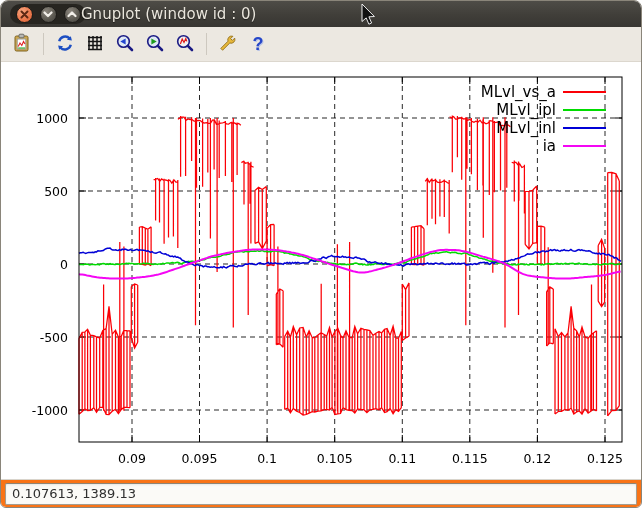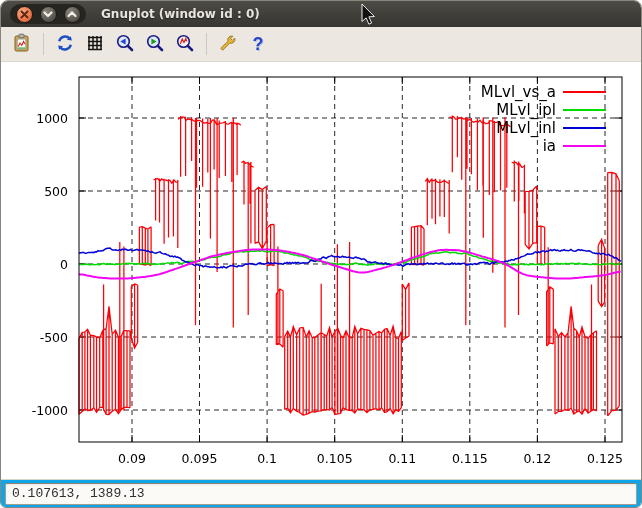--- a/index.html
+++ b/index.html
@@ -9,33 +9,33 @@
   
   .titlebar{position:relative;height:26px;background:linear-gradient(#4e4c47,#403e39 55%,#383632);
             display:flex;align-items:center;}
   .btn-capsule{position:absolute;left:9px;top:3px;width:72px;height:20px;border-radius:11px;
                background:#272520;display:flex;align-items:center;justify-content:space-around;padding:0 2px;}
   .wbtn{width:17px;height:17px;border-radius:50%;border:1px solid #1e1c19;box-sizing:border-box;
         display:flex;align-items:center;justify-content:center;cursor:default;}
   .wbtn.close{background:radial-gradient(circle at 35% 30%,#f8a57e,#ec7a4e 55%,#d95f33);}
   .wbtn.minmax{background:radial-gradient(circle at 35% 30%,#8a857c,#5b5850 60%,#474440);}
   .wbtn svg{display:block;}
-  .title-text{position:absolute;left:100px;top:0;line-height:26px;color:#e9e5dc;font-size:12px;font-weight:bold;
+  .title-text{position:absolute;left:80px;top:0;line-height:26px;color:#e9e5dc;font-size:15px;font-weight:normal;
               text-shadow:0 1px 1px rgba(0,0,0,.5);white-space:nowrap;}
   
   .toolbar{height:34px;background:#ece8e1;border-bottom:1px solid #dcd7ce;display:flex;align-items:center;}
   .tbtn{width:28px;height:28px;margin:0 1px;border:none;background:transparent;display:flex;align-items:center;
         justify-content:center;padding:0;cursor:default;}
   .tbtn:first-of-type{margin-left:7px;}
   .tsep{width:1px;height:22px;background:#cdc8bf;margin:0 6px;}
   .qmark{font-size:18px;font-weight:bold;color:#2646c8;line-height:1;text-shadow:1px 1px 0 #b9c4e6;}
   
   .canvas{position:relative;height:417px;background:#ffffff;}
   
-  .statusbar{height:28px;background:#0ea5e9;border-top:1px solid #d8d4cc;position:relative;font-family:Liberation Mono, monospace;}
+  .statusbar{height:28px;background:#f97316;border-top:1px solid #d8d4cc;position:relative;}
   .status-field{position:absolute;left:4px;right:4px;top:3px;height:20px;background:#fbfaf7;
                 border:1px solid #a39b8d;border-top-color:#8d8476;border-radius:2px;
                 box-shadow:inset 0 1px 2px rgba(0,0,0,.08);
                 font-size:13px;color:#2f2f2f;line-height:20px;padding-left:6px;}
   
   #plot-overlay{position:absolute;left:0;top:0;width:642px;height:508px;pointer-events:none;}
 </style>
 </head>
 <body>
 

